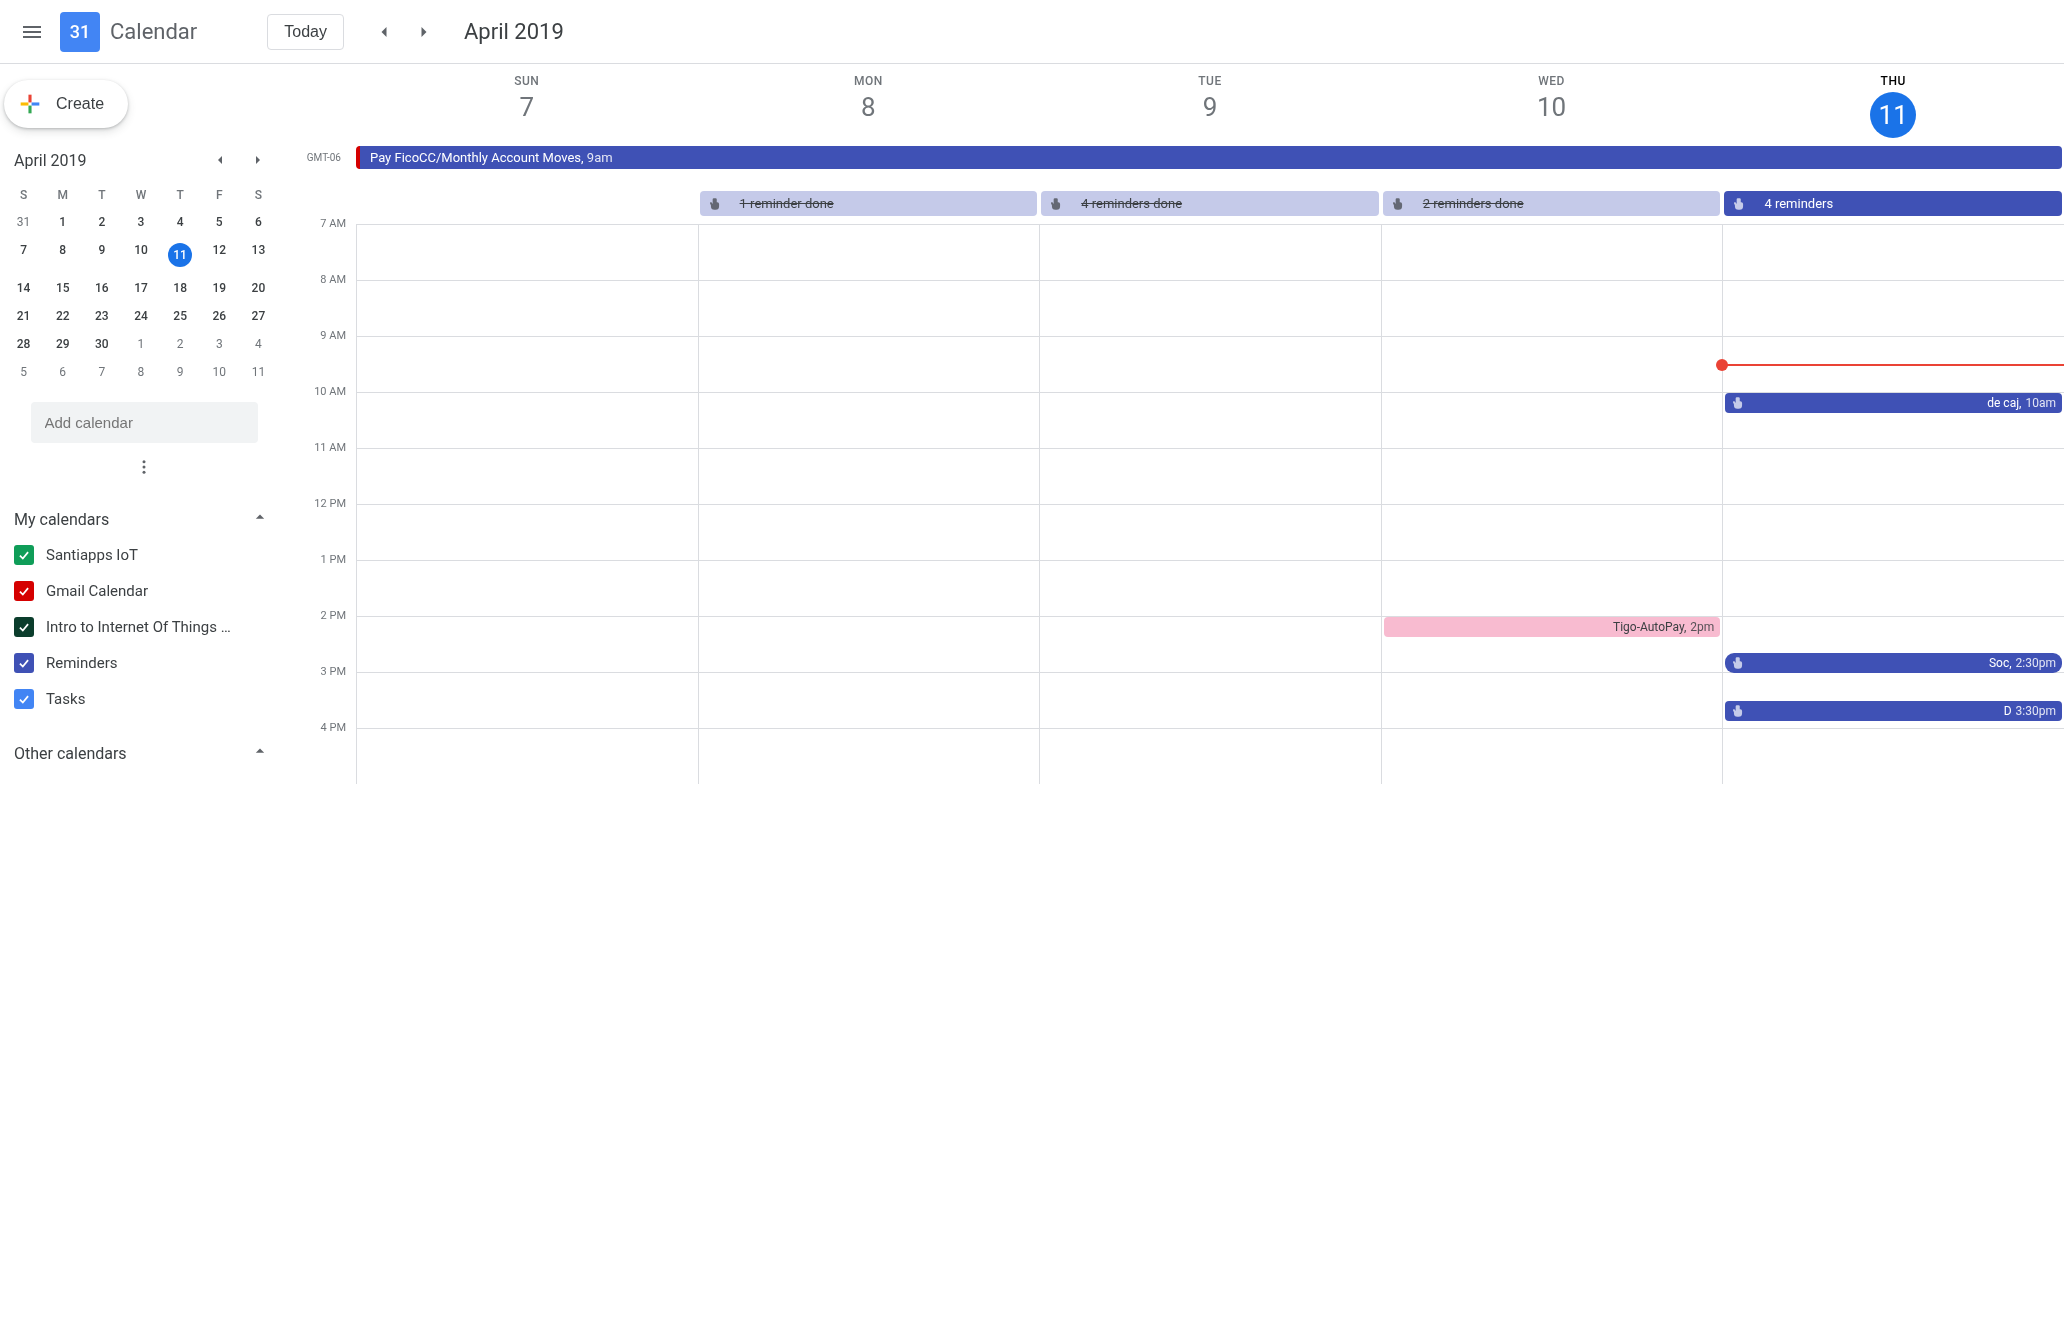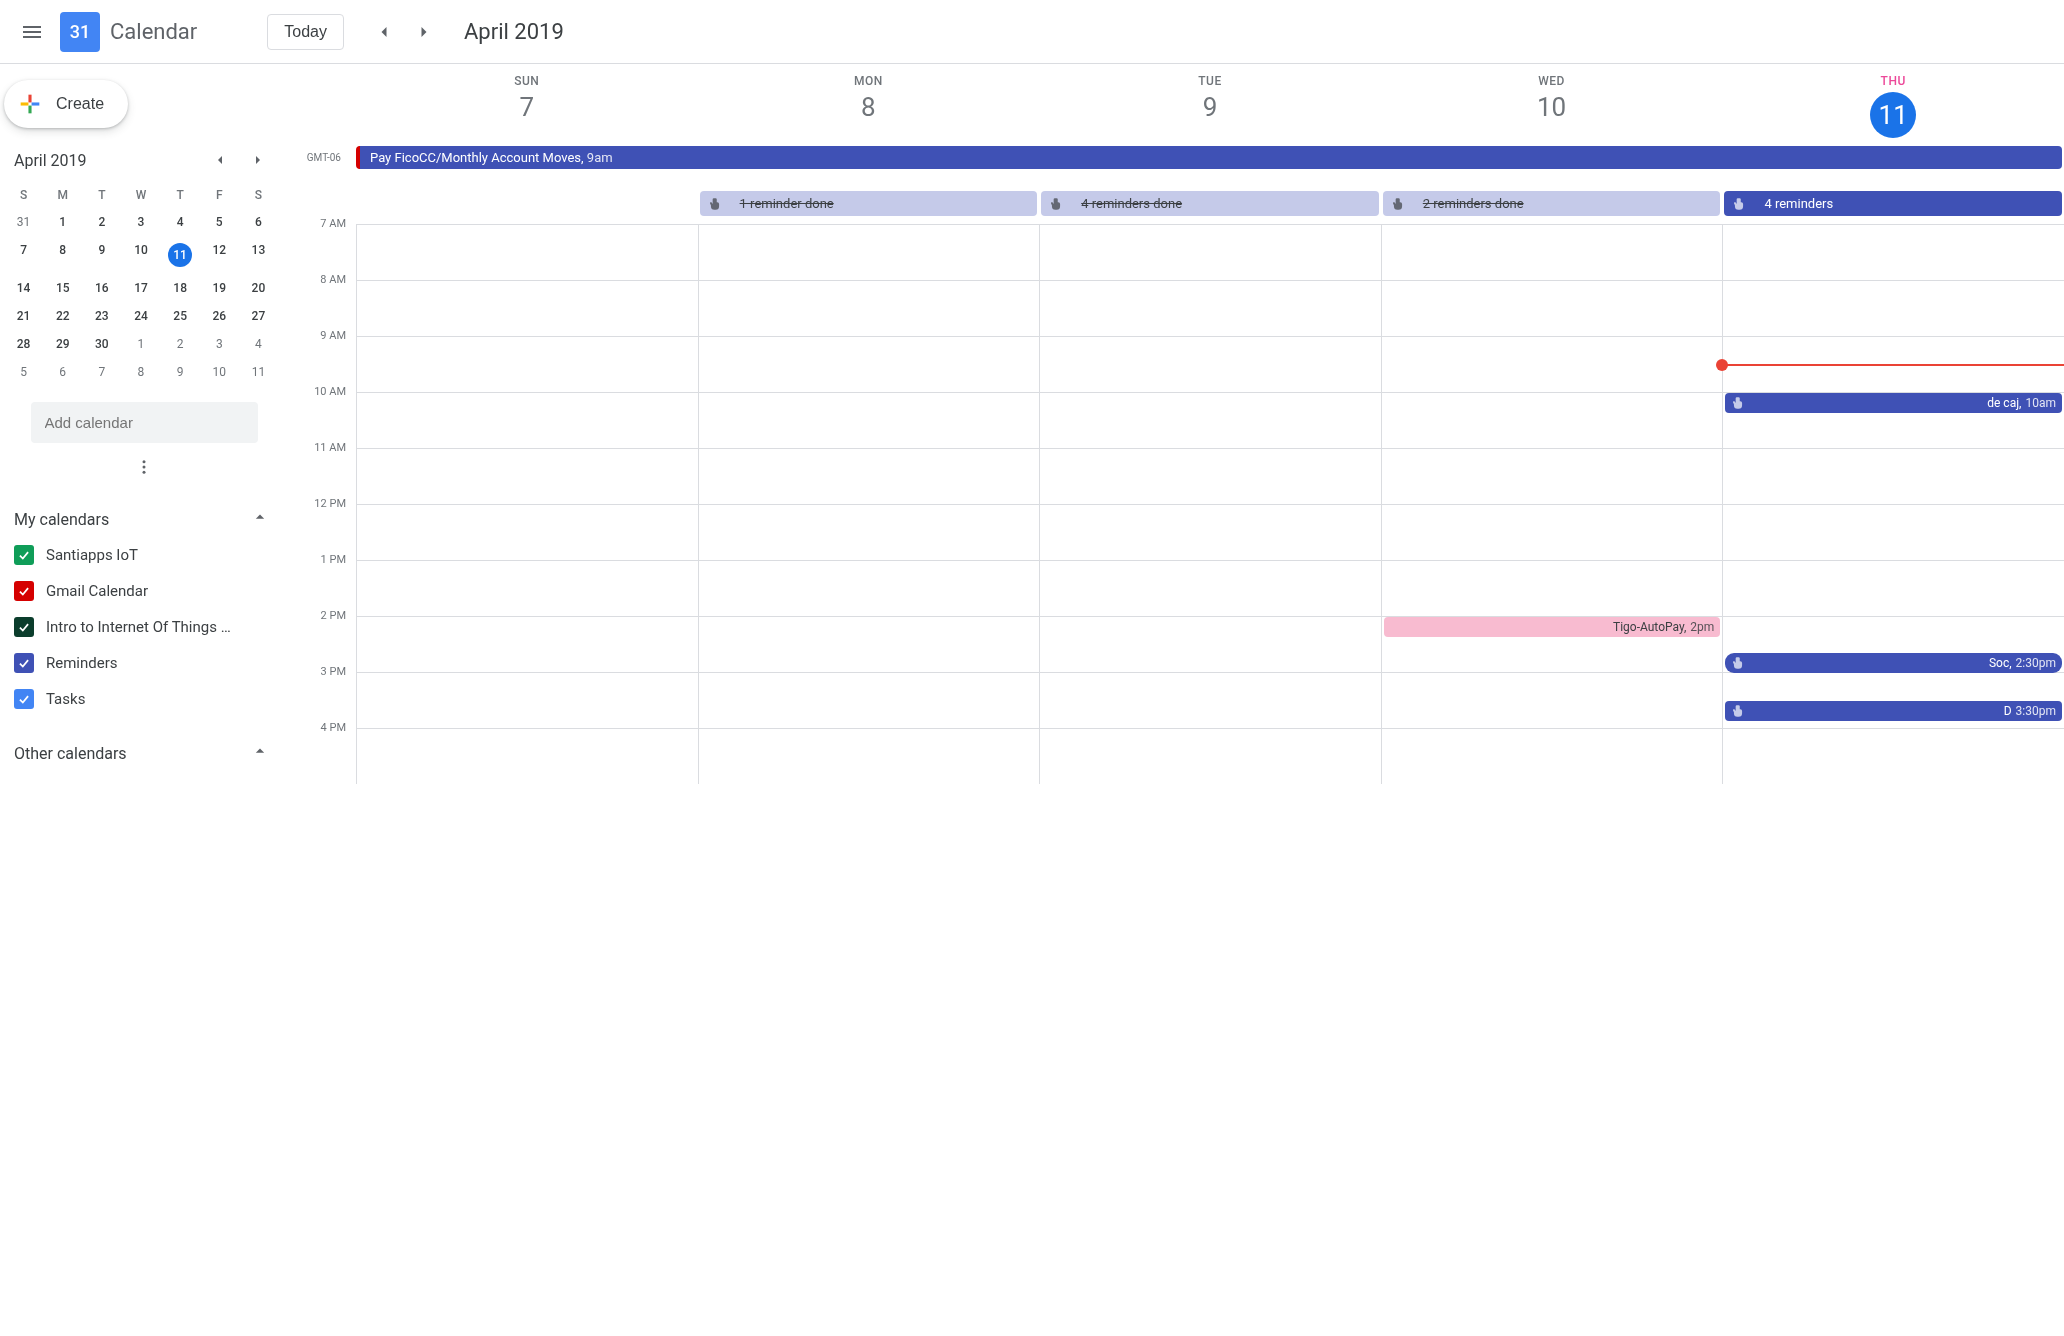--- a/index.html
+++ b/index.html
@@ -53,21 +53,21 @@
   .cal-item { display: flex; align-items: center; gap: 12px; padding: 8px 10px; cursor: pointer; }
   .cal-check { width: 20px; height: 20px; border-radius: 3px; display: flex; align-items: center; justify-content: center; }
   .cal-check svg { width: 14px; height: 14px; stroke: #fff; stroke-width: 3; fill: none; }
   .cal-label { font-size: 15px; color: #3c4043; white-space: nowrap; overflow: hidden; text-overflow: ellipsis; }
   
   
   .week-header { display: flex; padding-top: 10px; }
   .gutter { width: 64px; flex-shrink: 0; }
   .day-head { flex: 1; text-align: center; }
   .day-head .dow { font-size: 12px; color: #70757a; font-weight: 500; letter-spacing: 0.5px; }
-  .day-head.today .dow { color: #ec4899; }
+  .day-head.today .dow { color: #000000; }
   .day-head .num { font-size: 26px; color: #70757a; margin-top: 4px; }
   .day-head.today .num span { background: #1a73e8; color: #fff; border-radius: 50%; width: 46px; height: 46px; display: inline-flex; align-items: center; justify-content: center; }
   
   .allday-row { display: flex; margin-top: 8px; position: relative; }
   .allday-gutter { width: 64px; flex-shrink: 0; font-size: 10px; color: #70757a; text-align: right; padding-right: 15px; padding-top: 6px; }
   .allday-cells { flex: 1; position: relative; }
   .allday-bar { position: absolute; top: 0; left: 0; right: 2px; background: #3f51b5; color: #fff; font-size: 13px; padding: 4px 10px; border-radius: 4px; border-left: 4px solid #d50000; white-space: nowrap; overflow: hidden; }
   .allday-bar .time { opacity: 0.85; }
   
   .reminder-row { display: flex; margin-top: 28px; }

